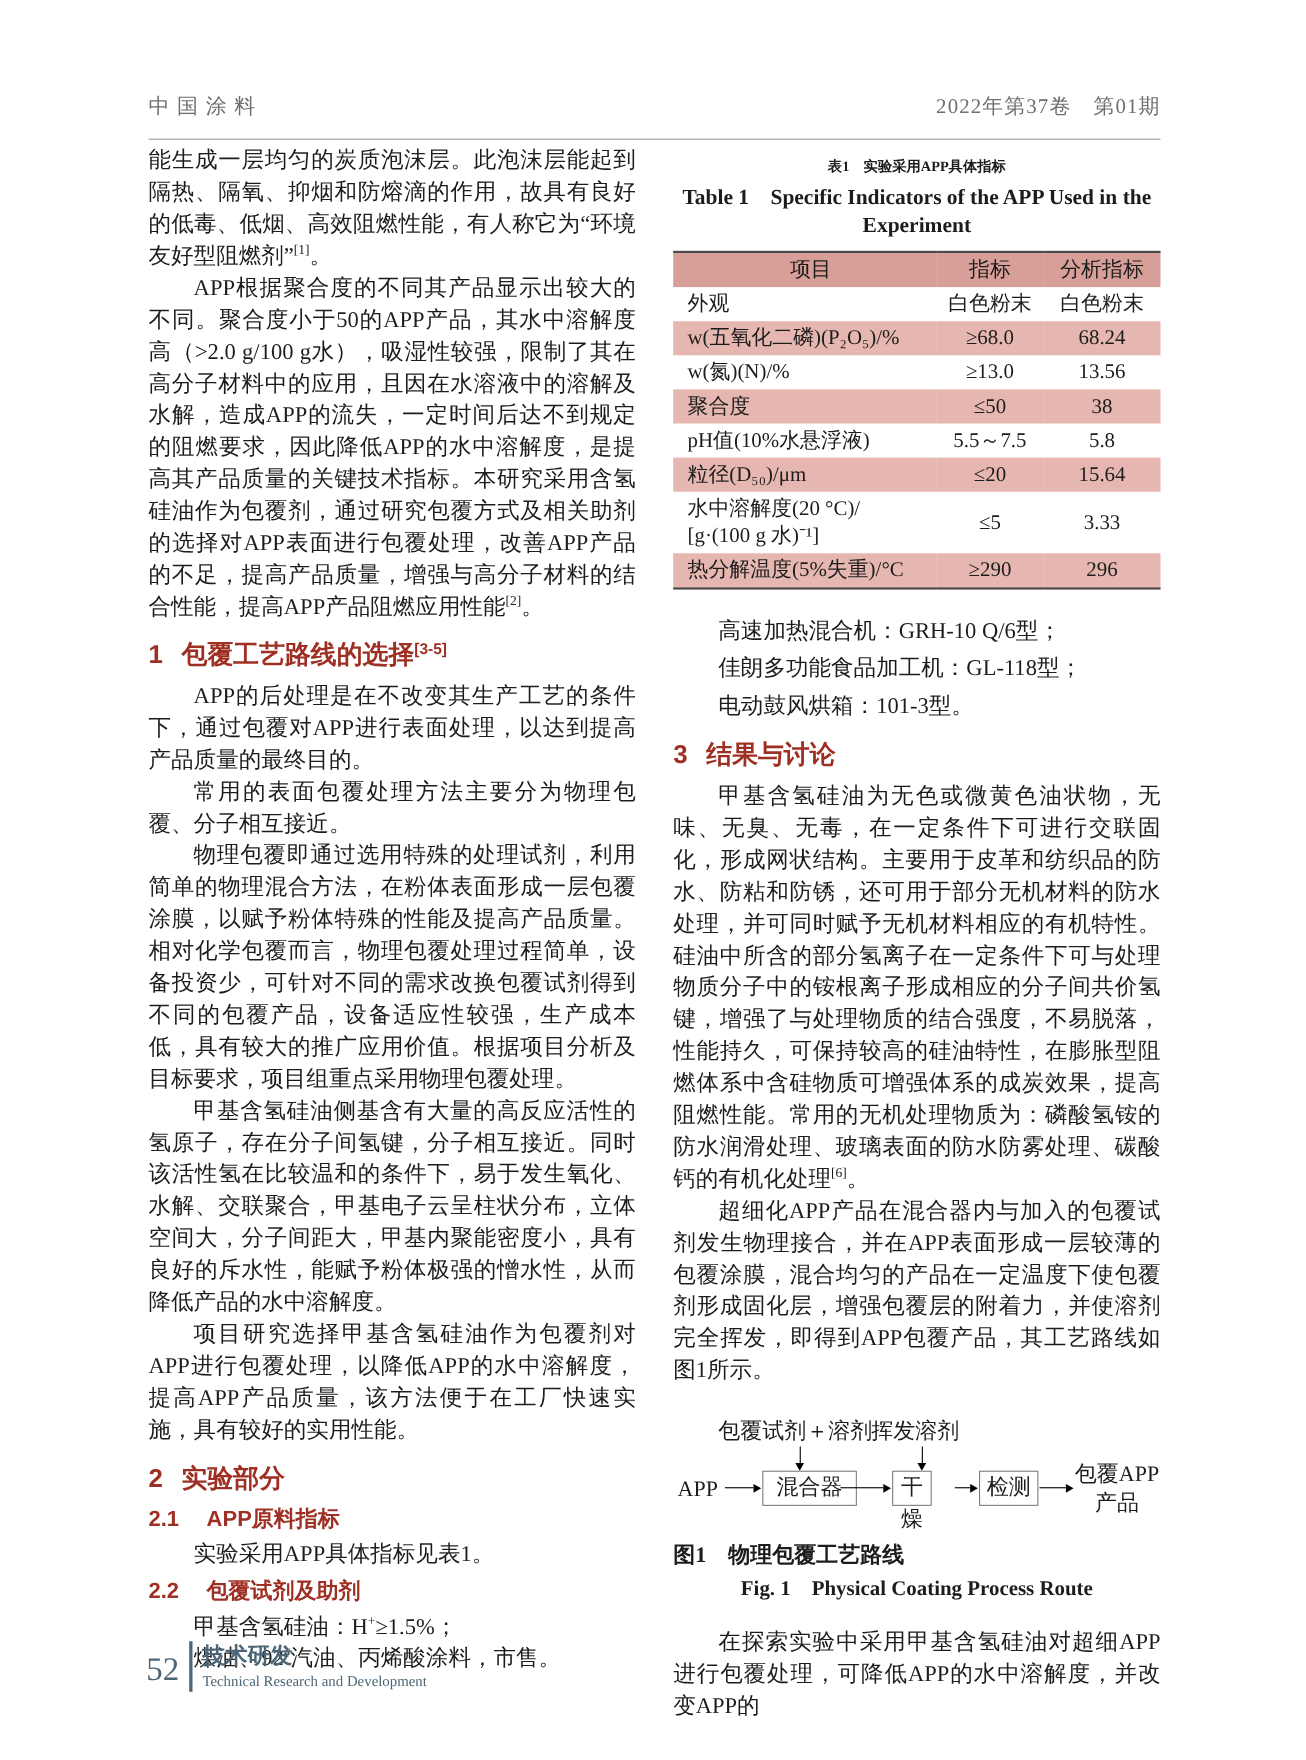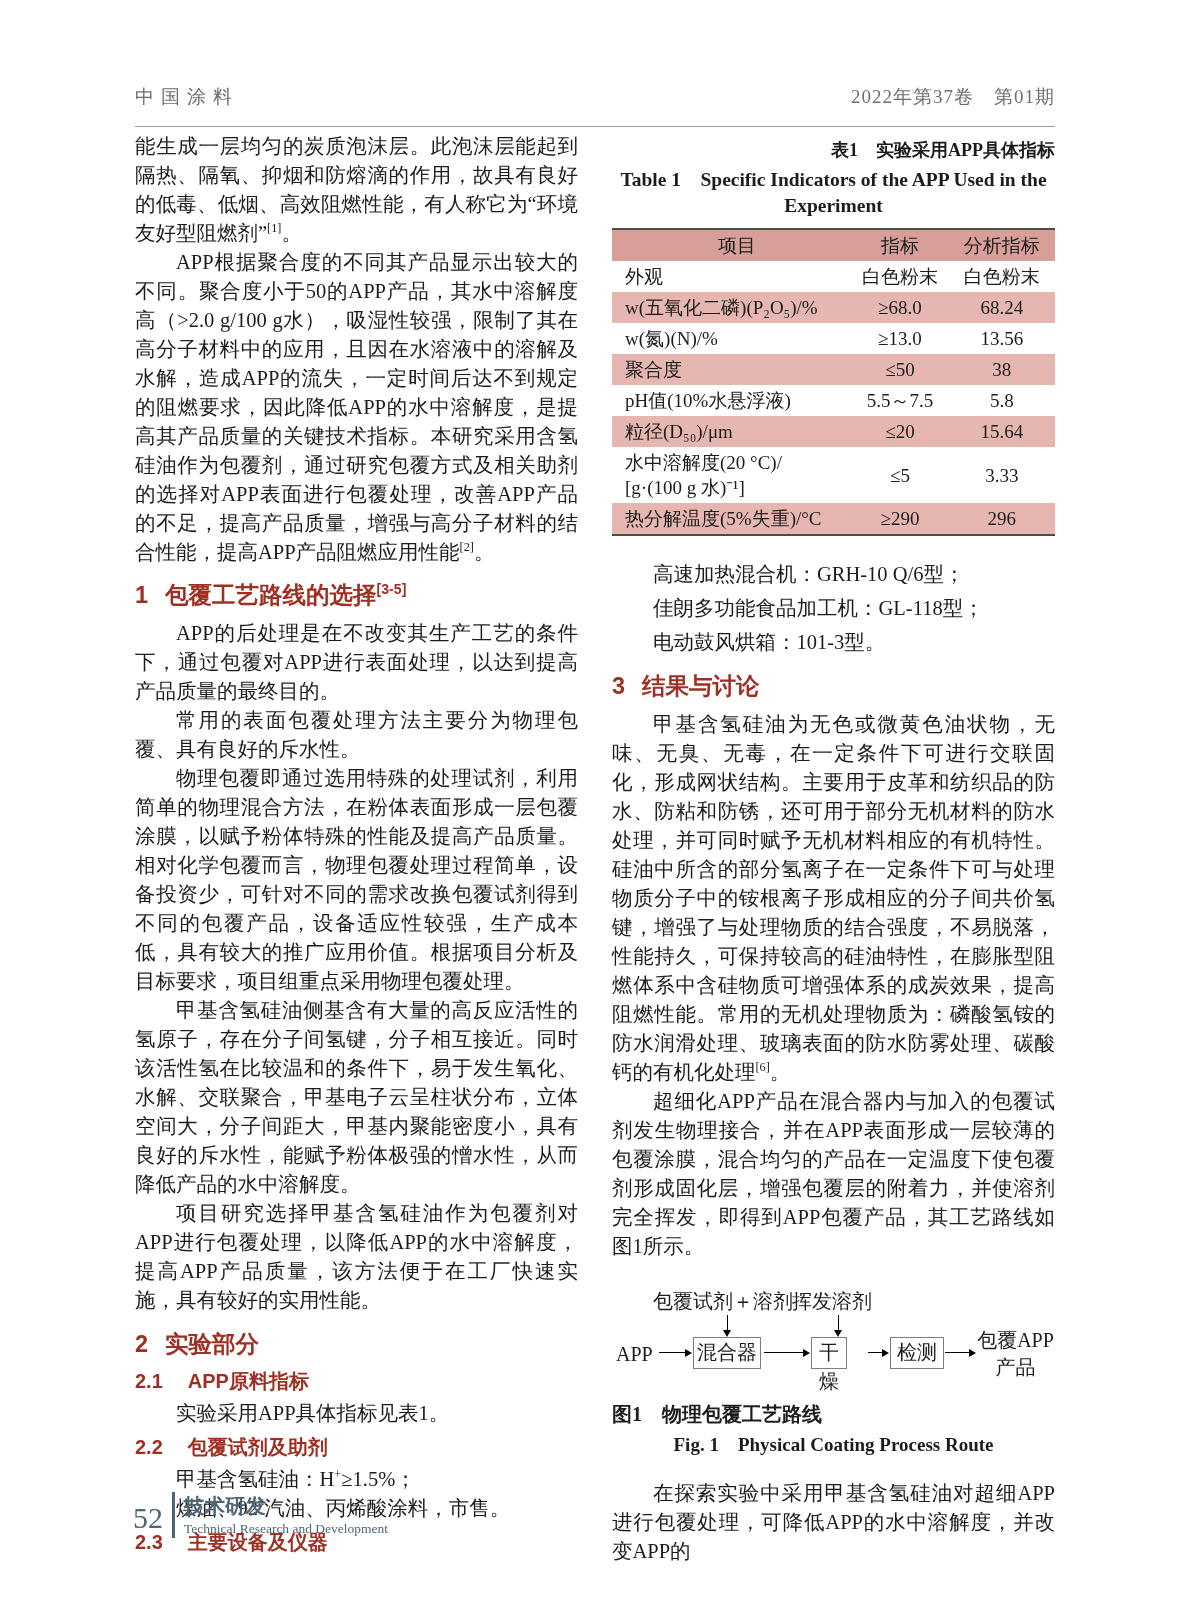--- a/index.html
+++ b/index.html
@@ -31,21 +31,21 @@
     font-size:23.5px; margin:13px 0 9px 0; line-height:30px;
   }
   .sec-h .num { margin-right:17px; }
   .sub-h {
     font-family:"Liberation Sans", sans-serif; font-weight:bold; color:#9e2f23;
     font-size:20px; margin:6px 0 5px 0; line-height:26px;
   }
   .sub-h .num { margin-right:25px; }
 
   
-  .tbl-title-zh { text-align:right; font-weight:bold; font-size:18px; margin:5px 0 3px 0; line-height:27px; }
+  .tbl-title-zh { text-align:center; font-weight:bold; font-size:13px; margin:5px 0 3px 0; line-height:27px; }
   .tbl-title-en { text-align:center; font-weight:bold; font-size:19.5px; line-height:26px; margin:0; }
   table.t1 {
     width:100%; border-collapse:collapse; margin-top:9px;
     border-top:2px solid #4c4c4c; border-bottom:2px solid #4c4c4c;
     font-size:19px;
   }
   table.t1 th, table.t1 td { font-weight:normal; padding:3px 2px; line-height:25px; vertical-align:middle; }
   table.t1 th { background:#d79f98; }
   table.t1 td.c-item, table.t1 th.c-item { text-align:left; padding-left:13px; width:54%; }
   table.t1 th.c-item { text-align:center; }
@@ -65,21 +65,21 @@
   .varrow:after {
     content:""; position:absolute; left:-5.5px; bottom:-7px;
     border-top:7px solid #000; border-left:4.5px solid transparent; border-right:4.5px solid transparent;
   }
   .va1 { left:115px; } .va2 { left:226px; }
   .fig .fstart { position:absolute; left:4px; top:52px; line-height:26px; }
   .fig-box {
     position:absolute; top:48px; height:32px; line-height:29px; box-sizing:border-box;
     border:1.5px solid #7e7e7e; text-align:center;
   }
-  .fb1 { left:81px; width:68px; }
+  .fb1 { left:81px; width:86px; }
   .fb2 { left:199px; width:36px; }
   .fb3 { left:278px; width:54px; }
   .harrow { position:absolute; top:63px; height:0; border-top:1.5px solid #000; }
   .harrow:after {
     content:""; position:absolute; right:-7px; top:-4.5px;
     border-left:7px solid #000; border-top:4px solid transparent; border-bottom:4px solid transparent;
   }
   .ha1 { left:47px; width:26px; }
   .ha2 { left:152px; width:39px; }
   .ha3 { left:256px; width:14px; }
@@ -112,35 +112,34 @@
 
     <div class="col">
 
       <p class="body"><span>能生成一层均匀的炭质泡沫层。此泡沫层能起到隔热、隔氧、抑烟和防熔滴的作用，故具有良好的低毒、低烟、高效阻燃性能，有人称它为“环境友好型阻燃剂”</span><sup>[1]</sup><span>。</span></p>
 
       <p class="body indent"><span>APP根据聚合度的不同其产品显示出较大的不同。聚合度小于50的APP产品，其水中溶解度高（&gt;2.0 g/100 g水），吸湿性较强，限制了其在高分子材料中的应用，且因在水溶液中的溶解及水解，造成APP的流失，一定时间后达不到规定的阻燃要求，因此降低APP的水中溶解度，是提高其产品质量的关键技术指标。本研究采用含氢硅油作为包覆剂，通过研究包覆方式及相关助剂的选择对APP表面进行包覆处理，改善APP产品的不足，提高产品质量，增强与高分子材料的结合性能，提高APP产品阻燃应用性能</span><sup>[2]</sup><span>。</span></p>
 
       <h2 class="sec-h"><span class="num">1</span><span>包覆工艺路线的选择</span><sup>[3-5]</sup></h2>
 
       <p class="body indent">APP的后处理是在不改变其生产工艺的条件下，通过包覆对APP进行表面处理，以达到提高产品质量的最终目的。</p>
-      <p class="body indent">常用的表面包覆处理方法主要分为物理包覆、具有良好的斥水性。</p>
+      <p class="body indent">常用的表面包覆处理方法主要分为物理包覆、分子相互接近。</p>
       <p class="body indent">物理包覆即通过选用特殊的处理试剂，利用简单的物理混合方法，在粉体表面形成一层包覆涂膜，以赋予粉体特殊的性能及提高产品质量。相对化学包覆而言，物理包覆处理过程简单，设备投资少，可针对不同的需求改换包覆试剂得到不同的包覆产品，设备适应性较强，生产成本低，具有较大的推广应用价值。根据项目分析及目标要求，项目组重点采用物理包覆处理。</p>
       <p class="body indent">甲基含氢硅油侧基含有大量的高反应活性的氢原子，存在分子间氢键，分子相互接近。同时该活性氢在比较温和的条件下，易于发生氧化、水解、交联聚合，甲基电子云呈柱状分布，立体空间大，分子间距大，甲基内聚能密度小，具有良好的斥水性，能赋予粉体极强的憎水性，从而降低产品的水中溶解度。</p>
       <p class="body indent">项目研究选择甲基含氢硅油作为包覆剂对APP进行包覆处理，以降低APP的水中溶解度，提高APP产品质量，该方法便于在工厂快速实施，具有较好的实用性能。</p>
 
       <h2 class="sec-h mt-sec"><span class="num">2</span><span>实验部分</span></h2>
 
       <h3 class="sub-h"><span class="num">2.1</span><span>APP原料指标</span></h3>
       <p class="body indent">实验采用APP具体指标见表1。</p>
 
       <h3 class="sub-h"><span class="num">2.2</span><span>包覆试剂及助剂</span></h3>
       <p class="body indent"><span>甲基含氢硅油：H</span><sup>+</sup><span>≥1.5%；</span></p>
       <p class="body indent"><span>煤油、92</span><sup>#</sup><span>汽油、丙烯酸涂料，市售。</span></p>
 
-      <h3 class="sub-h"><span class="num">2.3</span><span>主要设备及仪器</span></h3>
 
     </div>
 
     <div class="col">
 
       <p class="tbl-title-zh">表1　实验采用APP具体指标</p>
       <p class="tbl-title-en">Table 1　Specific Indicators of the APP Used in the Experiment</p>
 
       <table class="t1">
         <thead>

